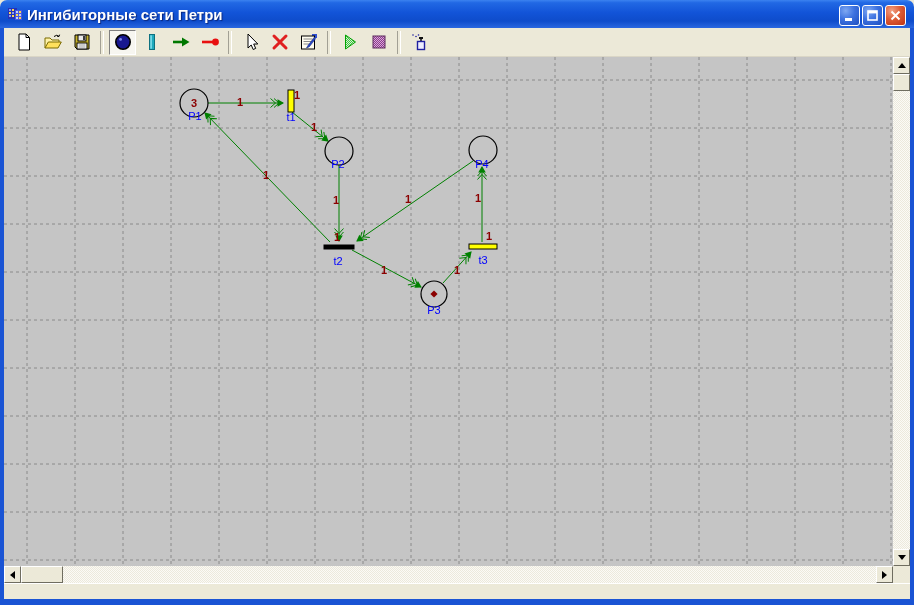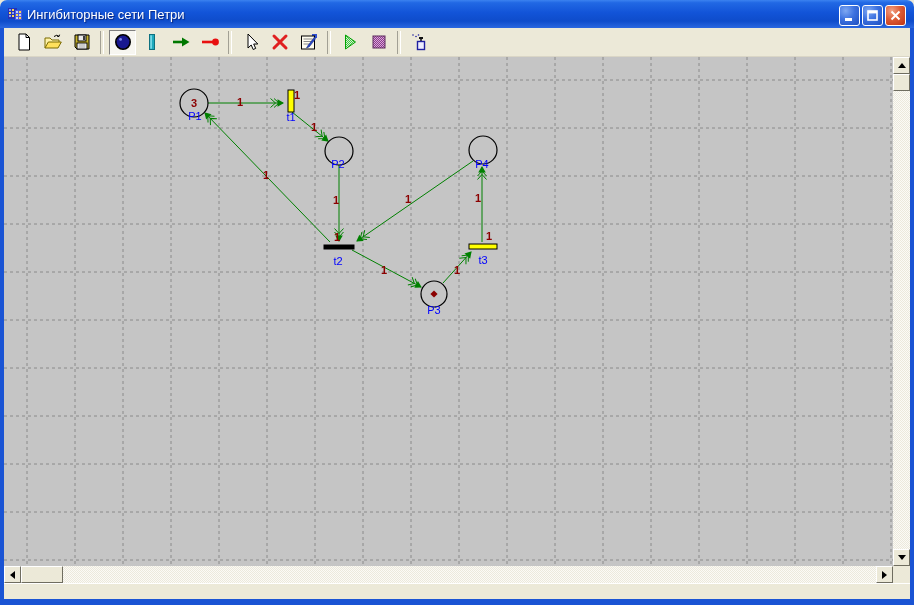--- a/index.html
+++ b/index.html
@@ -6,21 +6,21 @@
   #window{position:relative;width:914px;height:605px;background:#ECE9D8;overflow:hidden;}
 
   
   .titlebar{position:absolute;left:0;top:0;width:914px;height:28px;
     background:linear-gradient(180deg,#3B82F0 0%,#2168E4 10%,#1254D8 45%,#0E4CCB 75%,#2A67E0 100%);
     border-radius:7px 7px 0 0;display:flex;align-items:center;}
   .borderL{position:absolute;left:0;top:28px;width:4px;height:577px;background:#1A54D4;}
   .borderR{position:absolute;right:0;top:28px;width:4px;height:577px;background:#1A54D4;}
   .borderB{position:absolute;left:0;top:599px;width:914px;height:6px;background:#1A54D4;}
   .app-icon{width:16px;height:16px;margin:0 4px 0 7px;flex:0 0 auto;}
-  .title-text{color:#fff;font-size:13px;font-weight:normal;text-shadow:1px 1px 1px #09277E;white-space:nowrap;}
+  .title-text{color:#fff;font-size:15px;font-weight:bold;text-shadow:1px 1px 1px #09277E;white-space:nowrap;}
   .win-buttons{position:absolute;right:8px;top:5px;display:flex;gap:2px;}
   .wbtn{width:21px;height:21px;border:1px solid #fff;border-radius:3px;padding:0;display:flex;
     align-items:center;justify-content:center;cursor:default;}
   .wbtn.minmax{background:radial-gradient(circle at 30% 25%,#7FA8F2 0%,#3D72E0 45%,#1E4FC0 100%);}
   .wbtn.close{background:radial-gradient(circle at 30% 25%,#F1A185 0%,#DD5C36 45%,#BE3313 100%);}
 
   
   .toolbar{position:absolute;left:4px;top:28px;width:906px;height:29px;background:#ECE9D8;
     display:flex;align-items:center;padding-left:5px;box-sizing:border-box;border-bottom:1px solid #DAD6C6;}
   .tbtn{width:27px;height:25px;background:transparent;border:1px solid transparent;padding:0;margin:0 1px;

